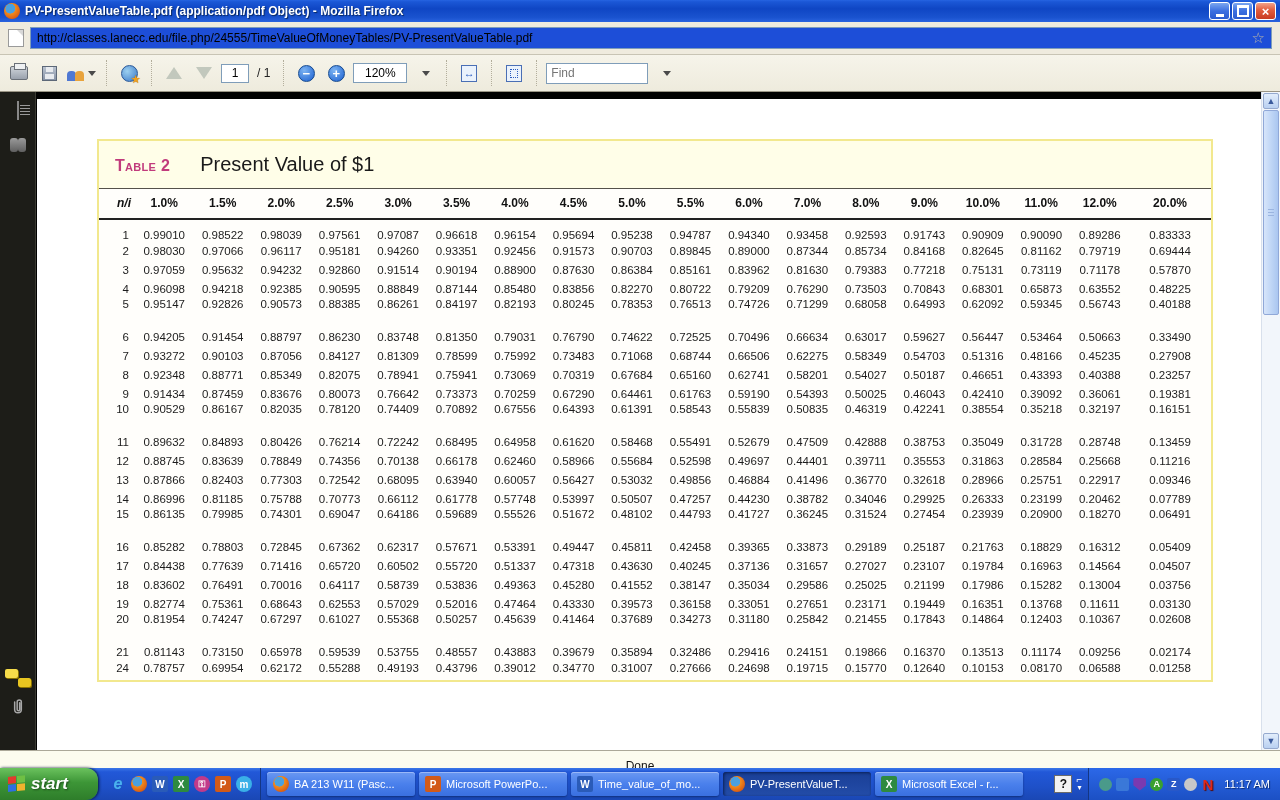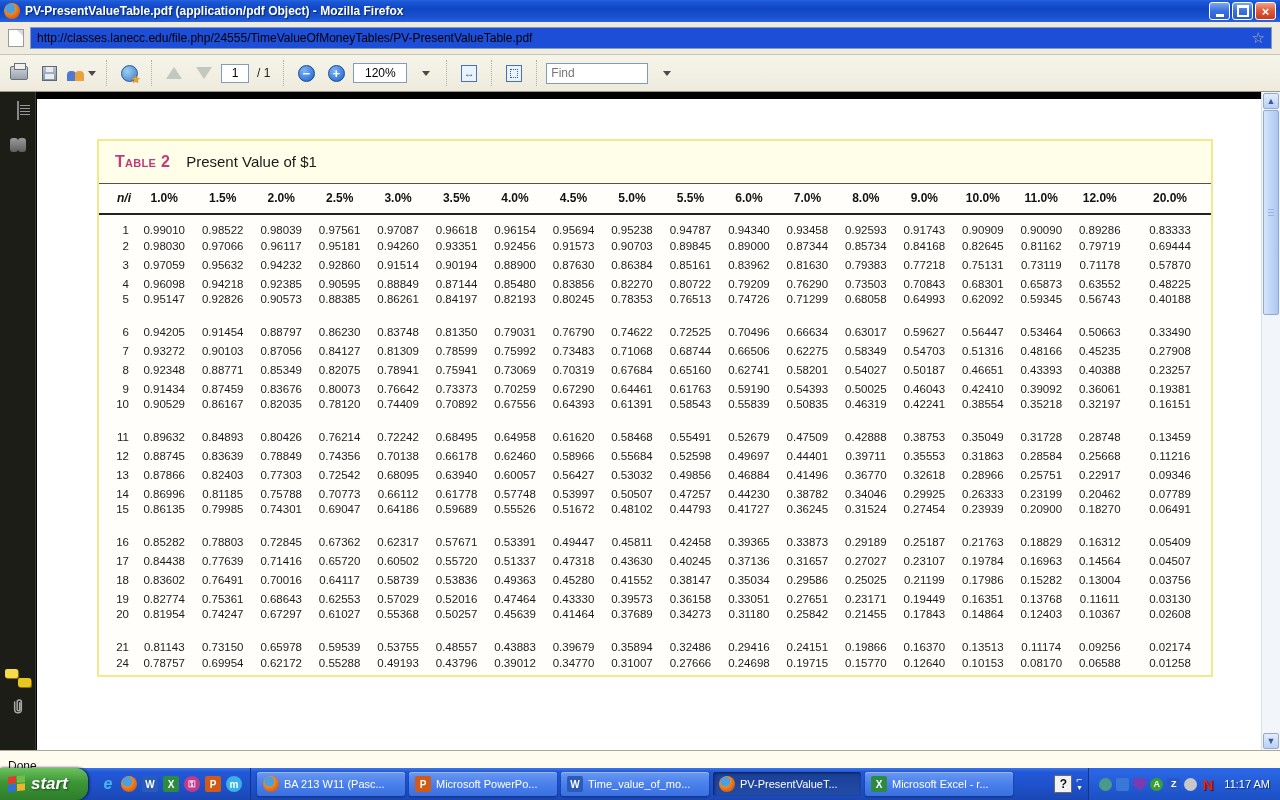--- a/index.html
+++ b/index.html
@@ -84,43 +84,43 @@
   .scroll-thumb { position:absolute; left:1px; right:1px; top:18px; height:205px; border:1px solid #90a8d8; border-radius:2px;
     background:linear-gradient(to right,#d7e5fa,#c0d6f6 50%,#aac6f0); }
   .scroll-thumb::after { content:""; position:absolute; left:4px; right:4px; top:50%; height:8px; margin-top:-4px;
     background:repeating-linear-gradient(to bottom,#9ab4e0 0 1px,transparent 1px 3px); }
 
   
   .table-box { margin:40px 48px 0 60px; width:1116px; border:2px solid #f2e88e; background:#fffef8; }
   .band { background:#fffee8; border-bottom:1px solid #55524a; padding:12px 0 12px 16px; }
   .band-title-row { display:flex; align-items:baseline; }
   .table-label { font-variant:small-caps; font-weight:bold; color:#c13b7c; font-size:16px; letter-spacing:.3px; }
-  .table-title { font-size:15px; color:#1a1a1a; margin-left:16px; font-weight:500; }
+  .table-title { font-size:20px; color:#1a1a1a; margin-left:30px; font-weight:500; }
   .formula { display:flex; align-items:center; margin:8px 0 2px 86px; font-size:14px; color:#1a1a1a; }
   .frac { display:inline-block; text-align:center; margin-left:8px; vertical-align:middle; }
   .frac .num { display:block; padding:0 8px 2px; }
   .frac .den { display:block; border-top:1px solid #222; padding:2px 6px 0; }
   .frac sup { font-style:italic; font-size:10px; }
   table.pv { border-collapse:collapse; table-layout:fixed; width:100%; background:#fffefb; }
   table.pv th { font-size:12px; font-weight:bold; color:#111; padding:7px 0 8px; border-bottom:2px solid #222; text-align:center; }
   table.pv th.ncol-h { font-style:italic; text-align:right; padding-right:4px; }
   table.pv td { font-size:11.5px; color:#1c1c1c; text-align:center; height:19px; white-space:nowrap; }
   table.pv td.ncol { text-align:right; padding-right:6px; color:#1c1c1c; }
   table.pv tr.first-data td { padding-top:9px; }
   table.pv tr.group-end td { padding-bottom:17px; }
   table.pv tr.last td { padding-bottom:6px; }
 
   
   .statusbar { position:absolute; left:0; right:0; bottom:32px; height:18px; background:#fdfcef;
-    border-top:1px solid #aca899; font-size:12px; color:#111; padding:8px 8px; }
+    border-top:1px solid #aca899; font-size:12px; color:#111; padding:8px 8px;text-align:center; }
 
   
   .taskbar { position:absolute; left:0; right:0; bottom:0; height:32px;
     background:linear-gradient(to bottom,#3c77e8 0%,#2258d8 12%,#1e50c8 60%,#1a47b4 100%); display:flex; align-items:stretch; }
-  .start-btn { width:88px; display:flex; align-items:center; gap:5px; padding-left:8px; border-radius:0 12px 12px 0;
+  .start-btn { width:98px; display:flex; align-items:center; gap:5px; padding-left:8px; border-radius:0 12px 12px 0;
     background:linear-gradient(to bottom,#6bc25e 0%,#3d9637 45%,#2e7d2a 100%); box-shadow:1px 0 3px #07143a;
     color:#fff; font-size:17px; font-weight:bold; font-style:italic; text-shadow:1px 1px 2px #1c4a18; }
   .flag { width:18px; height:16px; display:grid; grid-template-columns:8px 8px; grid-template-rows:7px 7px; gap:1px; transform:skewY(-6deg); }
   .flag i:nth-child(1){background:#e23a2e;} .flag i:nth-child(2){background:#6fbf44;}
   .flag i:nth-child(3){background:#2e6fe2;} .flag i:nth-child(4){background:#f0b32e;}
   .quick-launch { display:flex; align-items:center; gap:5px; padding:0 8px 0 12px; border-right:1px solid #143684; }
   .task-buttons { display:flex; align-items:center; gap:4px; padding:0 6px; flex:1; }
   .taskbtn { width:148px; height:24px; border-radius:3px; display:flex; align-items:center; gap:5px; padding:0 6px;
     background:linear-gradient(to bottom,#6a98f2 0%,#4a80ec 50%,#3a70e0 100%); box-shadow:inset 0 1px 0 #9ab8f8, 0 1px 2px #10307c;
     color:#fff; font-size:11px; overflow:hidden; }

